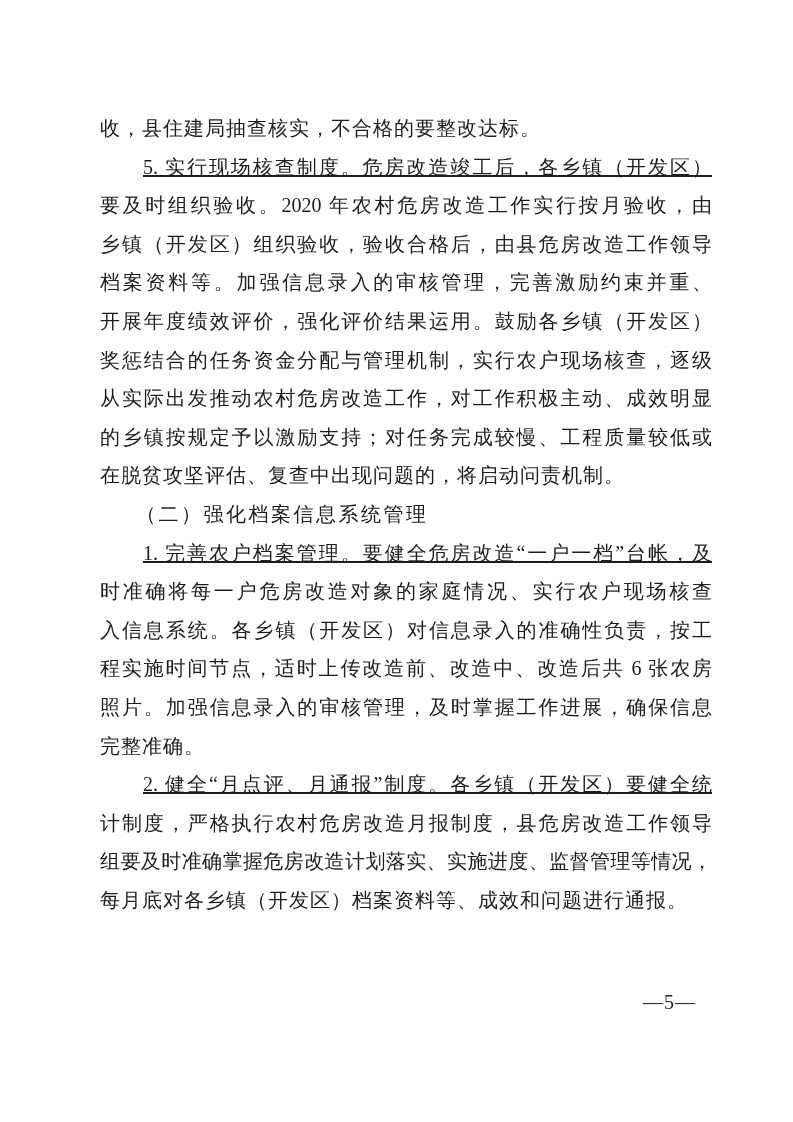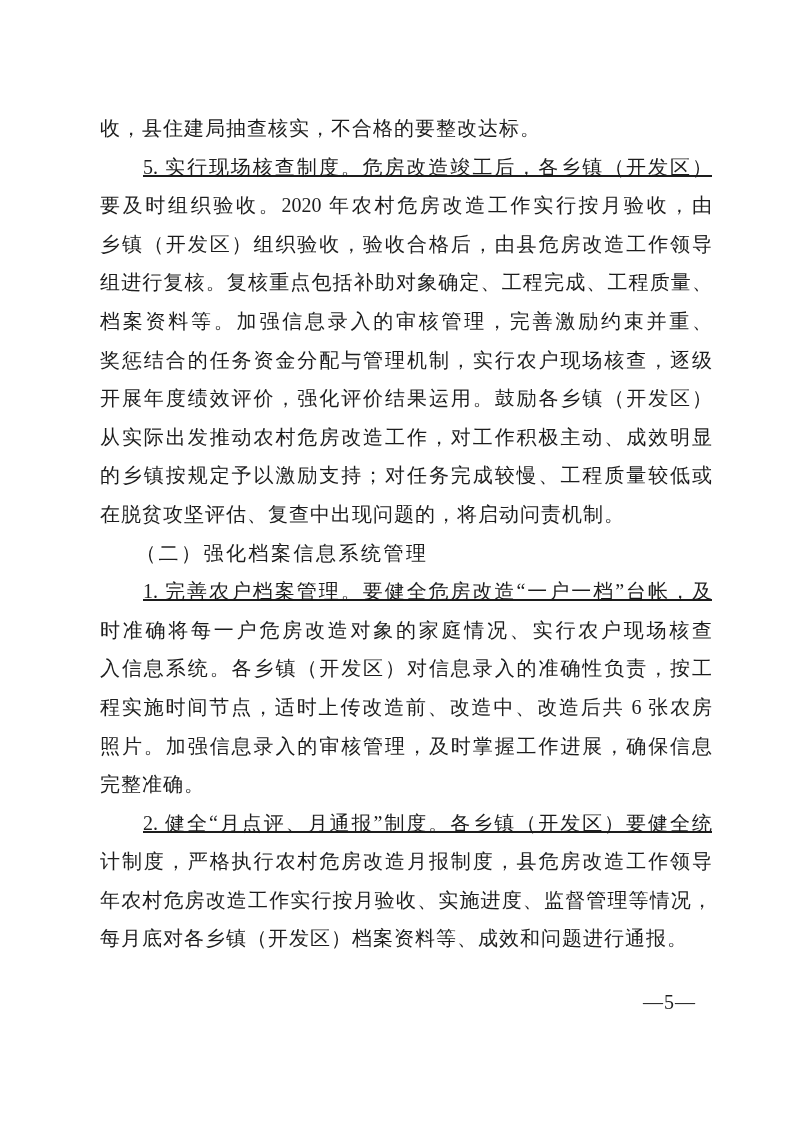--- a/index.html
+++ b/index.html
@@ -60,33 +60,32 @@
 </style>
 </head>
 <body>
 
 <div class="page">
   <div class="content">
     <div class="ln end">收，县住建局抽查核实，不合格的要整改达标。</div>
     <div class="ln indent">5. 实行现场核查制度。危房改造竣工后，各乡镇（开发区）</div>
     <div class="ln">要及时组织验收。2020 年农村危房改造工作实行按月验收，由</div>
     <div class="ln">乡镇（开发区）组织验收，验收合格后，由县危房改造工作领导</div>
-    <div class="ln">组进行复核。复核重点包括补助对象确定、工程完成、工程质量、</div>
     <div class="ln">档案资料等。加强信息录入的审核管理，完善激励约束并重、</div>
+    <div class="ln">开展年度绩效评价，强化评价结果运用。鼓励各乡镇（开发区）</div>
     <div class="ln">奖惩结合的任务资金分配与管理机制，实行农户现场核查，逐级</div>
-    <div class="ln">开展年度绩效评价，强化评价结果运用。鼓励各乡镇（开发区）</div>
     <div class="ln">从实际出发推动农村危房改造工作，对工作积极主动、成效明显</div>
     <div class="ln">的乡镇按规定予以激励支持；对任务完成较慢、工程质量较低或</div>
     <div class="ln end">在脱贫攻坚评估、复查中出现问题的，将启动问责机制。</div>
     <div class="ln heading">（二）强化档案信息系统管理</div>
     <div class="ln indent">1. 完善农户档案管理。要健全危房改造“一户一档”台帐，及</div>
     <div class="ln">时准确将每一户危房改造对象的家庭情况、实行农户现场核查</div>
     <div class="ln">入信息系统。各乡镇（开发区）对信息录入的准确性负责，按工</div>
     <div class="ln">程实施时间节点，适时上传改造前、改造中、改造后共 6 张农房</div>
     <div class="ln">照片。加强信息录入的审核管理，及时掌握工作进展，确保信息</div>
     <div class="ln end">完整准确。</div>
     <div class="ln indent">2. 健全“月点评、月通报”制度。各乡镇（开发区）要健全统</div>
     <div class="ln">计制度，严格执行农村危房改造月报制度，县危房改造工作领导</div>
-    <div class="ln">年农村危房改造工作实行按月验收、实施进度、监督管理等情况，</div>
+    <div class="ln">组要及时准确掌握危房改造计划落实、实施进度、监督管理等情况，</div>
     <div class="ln end">每月底对各乡镇（开发区）档案资料等、成效和问题进行通报。</div>
   </div>
   <div class="pagenum">—5—</div>
 </div>
 
 </body></html>

